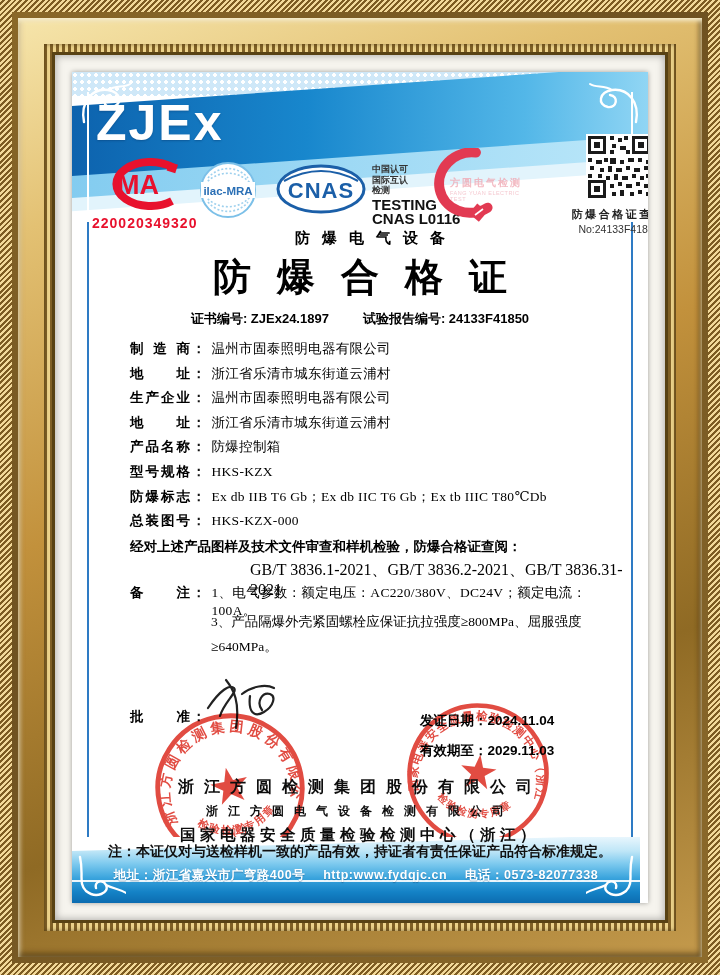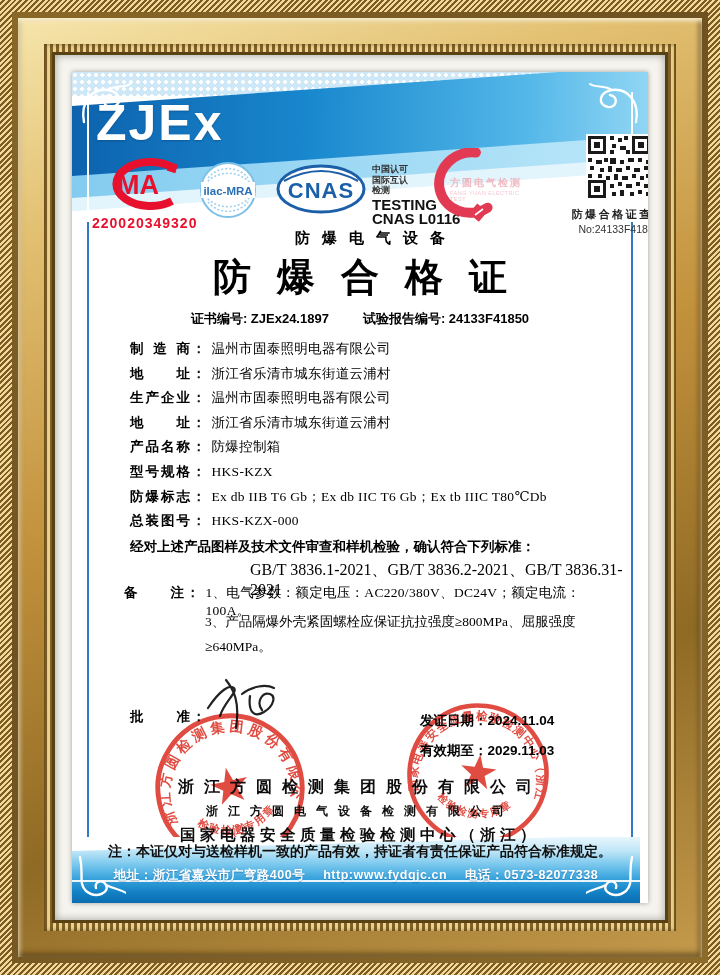--- a/index.html
+++ b/index.html
@@ -62,21 +62,21 @@
   .meta{position:absolute;top:238px;left:0;right:0;text-align:center;font-size:13px;font-weight:bold;color:#000;}
   .meta span.gap{display:inline-block;width:34px;}
   
   .fields{position:absolute;left:58px;top:268px;right:30px;}
   .row{display:flex;align-items:baseline;height:24.6px;font-size:13.5px;}
   .lbl{width:60px;font-weight:bold;text-align:justify;text-align-last:justify;color:#000;flex:none;}
   .colon{font-weight:bold;margin:0 6px 0 2px;flex:none;}
   .val{letter-spacing:.3px;color:#000;}
   .stmt{position:absolute;left:58px;top:466px;font-size:13.5px;font-weight:600;color:#000;}
   .standards{position:absolute;left:178px;top:488px;font-size:16px;color:#000;}
-  .remarks{position:absolute;left:52px;top:512px;right:24px;}
+  .remarks{position:absolute;left:58px;top:512px;right:24px;}
   .remarks .row{height:25px;}
   .rem-cont{margin-left:81px;line-height:25px;font-size:13.5px;color:#000;}
   
   .approval{position:absolute;left:58px;top:636px;display:flex;font-size:13.5px;}
   .sig{position:absolute;left:118px;top:600px;}
   .dates{position:absolute;left:348px;top:634px;font-size:13.5px;font-weight:bold;line-height:30px;color:#000;}
   
   .stamp{position:absolute;opacity:.87;mix-blend-mode:multiply;}
   .stamp.left{left:80px;top:638px;transform:rotate(-12deg);}
   .stamp.right{left:332px;top:628px;transform:rotate(7deg);}
@@ -279,21 +279,21 @@
                     <span class="colon">：</span>
                     <span class="val serif">Ex db IIB T6 Gb；Ex db IIC T6 Gb；Ex tb IIIC T80℃Db</span>
           </div>
           <div class="row">
             <span class="lbl">总装图号</span>
                     <span class="colon">：</span>
                     <span class="val serif">HKS-KZX-000</span>
           </div>
         </div>
 
-        <div class="stmt">经对上述产品图样及技术文件审查和样机检验，确认符合下列标准：</div>
+        <div class="stmt">经对上述产品图样及技术文件审查和样机检验，防爆合格证查阅：</div>
         <div class="standards serif">GB/T 3836.1-2021、GB/T 3836.2-2021、GB/T 3836.31-2021</div>
 
         <div class="remarks">
           <div class="row">
             <span class="lbl">备注</span>
                     <span class="colon">：</span>
                     <span class="val serif">1、电气参数：额定电压：AC220/380V、DC24V；额定电流：100A。</span>
           </div>
           <div class="rem-cont serif">3、产品隔爆外壳紧固螺栓应保证抗拉强度≥800MPa、屈服强度≥640MPa。</div>
         </div>

